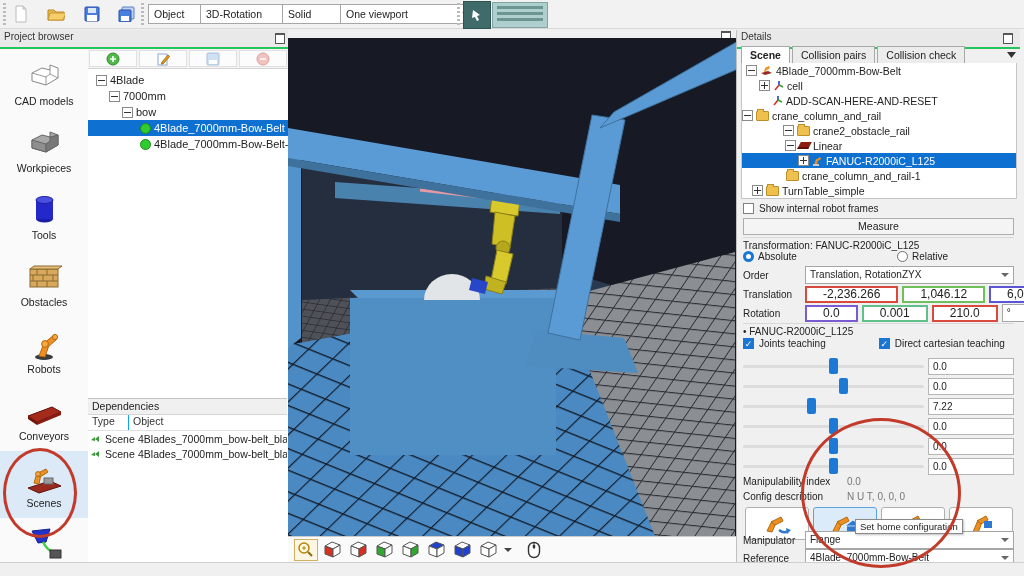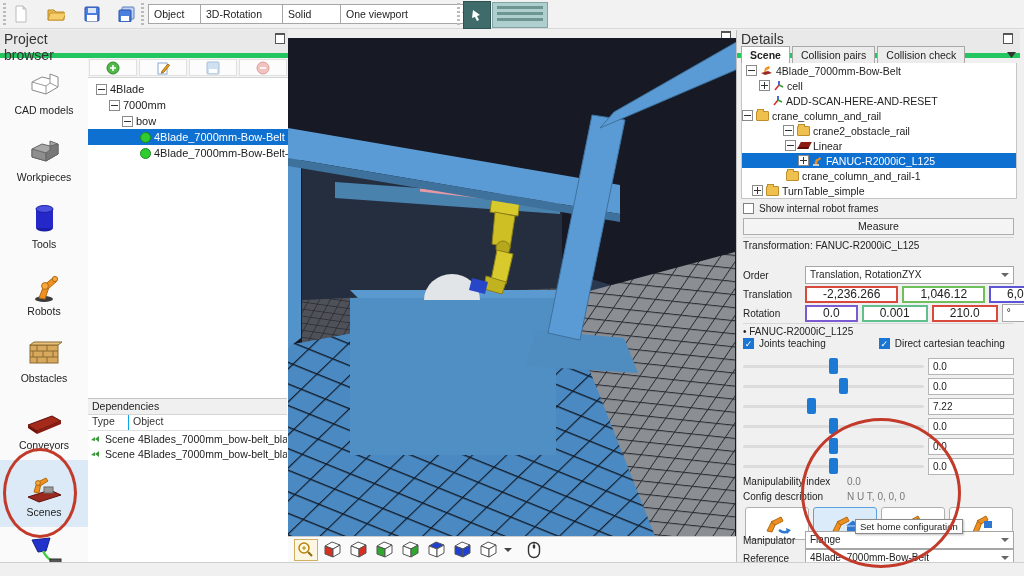--- a/index.html
+++ b/index.html
@@ -13,21 +13,21 @@
   .tbtn{width:20px;height:20px;top:4px;display:flex;align-items:center;justify-content:center}
   .dd{border:1px solid #a6a6a6;background:#fff;height:18px;line-height:18px;padding:0 16px 0 5px;
       position:absolute;top:4px;font-size:10.5px;white-space:nowrap;overflow:hidden}
   .dd:after{content:"";position:absolute;right:4px;top:7px;border-left:4px solid transparent;
       border-right:4px solid transparent;border-top:4px solid #666}
   .tealA{left:463px;top:1px;width:26px;height:26px;background:#3f6b6b;border:1px solid #2e5252}
   .tealB{left:492px;top:2px;width:54px;height:24px;background:#aecfcd;border:1px solid #7fa6a4}
   .tealB i{display:block;height:3px;margin:3px 4px 0 4px;background:#6d9693}
 
   
-  .panel-h{height:28px;background:#e9e9e9;border-bottom:5px solid #22c55e;font-size:14px;
+  .panel-h{height:19px;background:#e9e9e9;border-bottom:2px solid #22c55e;font-size:10px;
            color:#333;padding:1px 4px;box-sizing:border-box}
   .boxicon{position:absolute;width:8px;height:8px;border:1px solid #555;border-top:2px solid #555;background:#fff}
   .chk{width:11px;height:11px;border:1px solid #808080;background:#fff;display:inline-block;box-sizing:border-box;flex:none}
   .chk.on{background:#1976d2;border-color:#1976d2;color:#fff;font-size:9px;line-height:10px;text-align:center}
   .chk.on:before{content:"\2713"}
   .rad{width:11px;height:11px;border:1px solid #707070;border-radius:50%;background:#fff;display:inline-block;box-sizing:border-box;flex:none}
   .rad.on{border:3px solid #1976d2}
   .exp{width:9px;height:9px;border:1px solid #8a8a8a;background:#fff;position:relative;flex:none;box-sizing:content-box}
   .exp:before{content:"";position:absolute;left:1px;right:1px;top:4px;height:1px;background:#333}
   .exp.plus:after{content:"";position:absolute;top:1px;bottom:1px;left:4px;width:1px;background:#333}
@@ -156,35 +156,35 @@
   <div class="sbitem">
     <svg width="40" height="34">
       <rect x="12" y="7" width="17" height="19" fill="#2428c8"></rect>
       <ellipse cx="20.5" cy="7" rx="8.5" ry="3.5" fill="#4a4fe0" stroke="#1a1da0"></ellipse>
       <path d="M12,26 a8.5,3.5 0 0 0 17,0" fill="#1a1da8"></path>
     </svg>
     <span>Tools</span>
   </div>
   <div class="sbitem">
     <svg width="40" height="34">
+      <rect x="6" y="9" width="28" height="18" fill="#d8a85c" stroke="#8a6a30"></rect>
+      <path d="M6,15 h28 M6,21 h28 M13,9 v6 M23,9 v6 M9,15 v6 M19,15 v6 M29,15 v6 M13,21 v6 M23,21 v6" stroke="#8a6a30" fill="none"></path>
+      <polygon points="6,9 10,6 38,6 34,9" fill="#e8c07c" stroke="#8a6a30"></polygon>
+    </svg>
+    <span>Obstacles</span>
+  </div>
+  <div class="sbitem">
+    <svg width="40" height="34">
       <ellipse cx="20" cy="30" rx="9" ry="3" fill="#3a3a3a"></ellipse>
       <polygon points="15,29 20,16 25,18 21,30" fill="#ef8f1f" stroke="#b06a10"></polygon>
       <polygon points="19,17 30,8 33,12 24,20" fill="#ef8f1f" stroke="#b06a10"></polygon>
       <circle cx="21" cy="17" r="3.4" fill="#f8a83f" stroke="#b06a10"></circle>
       <circle cx="31" cy="10" r="2.6" fill="#f8a83f" stroke="#b06a10"></circle>
     </svg>
     <span>Robots</span>
-  </div>
-  <div class="sbitem">
-    <svg width="40" height="34">
-      <rect x="6" y="9" width="28" height="18" fill="#d8a85c" stroke="#8a6a30"></rect>
-      <path d="M6,15 h28 M6,21 h28 M13,9 v6 M23,9 v6 M9,15 v6 M19,15 v6 M29,15 v6 M13,21 v6 M23,21 v6" stroke="#8a6a30" fill="none"></path>
-      <polygon points="6,9 10,6 38,6 34,9" fill="#e8c07c" stroke="#8a6a30"></polygon>
-    </svg>
-    <span>Obstacles</span>
   </div>
   <div class="sbitem">
     <svg width="40" height="34">
       <polygon points="4,22 28,13 37,18 13,28" fill="#a42a1c" stroke="#5f0f08"></polygon>
       <polygon points="4,22 13,28 13,31 4,25" fill="#701409"></polygon>
       <polygon points="13,28 37,18 37,21 13,31" fill="#8a1d12"></polygon>
     </svg>
     <span>Conveyors</span>
   </div>
   <div class="sbitem sel">
@@ -492,20 +492,26 @@
 
   <div class="fieldrow" style="top:173px;gap:5px">
     <span class="chk"></span>
     <span class="lbl">Show internal robot frames</span>
   </div>
 
   <div class="abs" style="left:6px;right:6px;top:188px;height:15px;background:#f4f4f4;border:1px solid #adadad;text-align:center;line-height:15px;font-size:10.5px">Measure</div>
 
   <div class="abs lbl" style="left:6px;top:207px;right:6px;border-top:1px solid #d8d8d8;padding-top:2px">Transformation: FANUC-R2000iC_L125</div>
 
+  <div class="fieldrow" style="top:221px;gap:4px">
+    <span class="rad on"></span>
+    <span class="lbl">Absolute</span>
+    <span class="rad" style="margin-left:96px"></span>
+    <span class="lbl">Relative</span>
+  </div>
 
   <div class="fieldrow" style="top:236px">
     <span class="lbl" style="width:58px;flex:none">Order</span>
     <div class="ddr"><span>Translation, RotationZYX</span></div>
   </div>
 
   <div class="fieldrow" style="top:255px">
     <span class="lbl" style="width:58px;flex:none">Translation</span>
     <div class="num" style="border-color:#d84b3c">-2,236.266</div>
     <div class="num" style="border-color:#6fbf5a">1,046.12</div>

